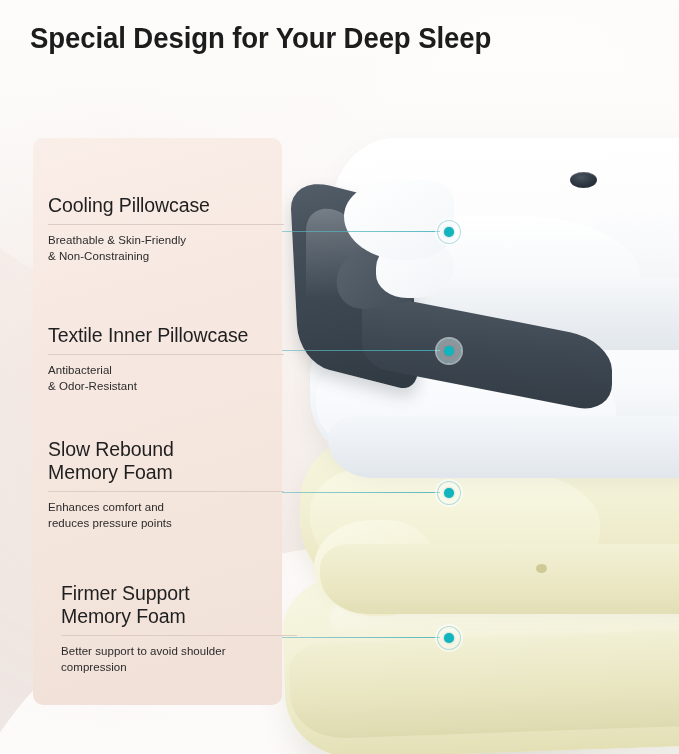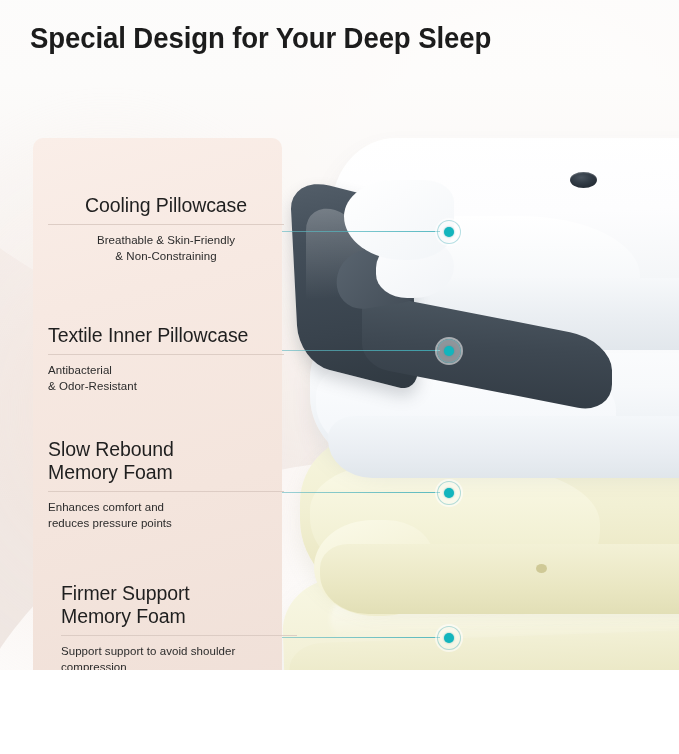--- a/index.html
+++ b/index.html
@@ -9,21 +9,21 @@
   body {
     width: 679px;
     height: 754px;
     overflow: hidden;
     font-family: "Liberation Sans", sans-serif;
     background: #ffffff;
   }
   #stage {
     position: relative;
     width: 679px;
-    height: 670px;
+    height: 754px;
     overflow: hidden;
     background:
       radial-gradient(120% 80% at 78% 14%, #ffffff 0%, #fbf7f4 42%, #f3ece9 76%, #efe7e3 100%),
       linear-gradient(160deg, #fdfbfa 0%, #f6f1ee 55%, #f2ebe8 100%);
   }
 
   
   .bg-sweep-top {
     position: absolute;
     left: -120px;
@@ -328,21 +328,21 @@
     margin-top: 8px;
     font-size: 11.5px;
     font-weight: 400;
     color: #2b2b2b;
     line-height: 15.5px;
     letter-spacing: 0.05px;
     white-space: pre-line;
   }
 
   
-  .f1 { top: 194px; text-align: center; }
+  .f1 { top: 194px; }
   .f2 { top: 324px; }
   .f3 { top: 438px; }
   .f4 { top: 582px; margin-left: 13px; }
 
   
   .leader {
     position: absolute;
     height: 1px;
     background: linear-gradient(90deg, rgba(150,200,205,0.18) 0%, rgba(120,190,198,0.55) 45%, rgba(64,176,186,0.85) 100%);
     left: 48px;
@@ -444,21 +444,21 @@
 Memory Foam</div>
     <div class="feature-rule"></div>
     <div class="feature-desc">Enhances comfort and
 reduces pressure points</div>
   </div>
 
   <div class="feature f4">
     <div class="feature-title">Firmer Support
 Memory Foam</div>
     <div class="feature-rule"></div>
-    <div class="feature-desc">Support support to avoid shoulder
+    <div class="feature-desc">Better support to avoid shoulder
 compression</div>
   </div>
 
   <div class="marker m1"></div>
   <div class="marker m2"></div>
   <div class="marker m3"></div>
   <div class="marker m4"></div>
 
 </div>
 

